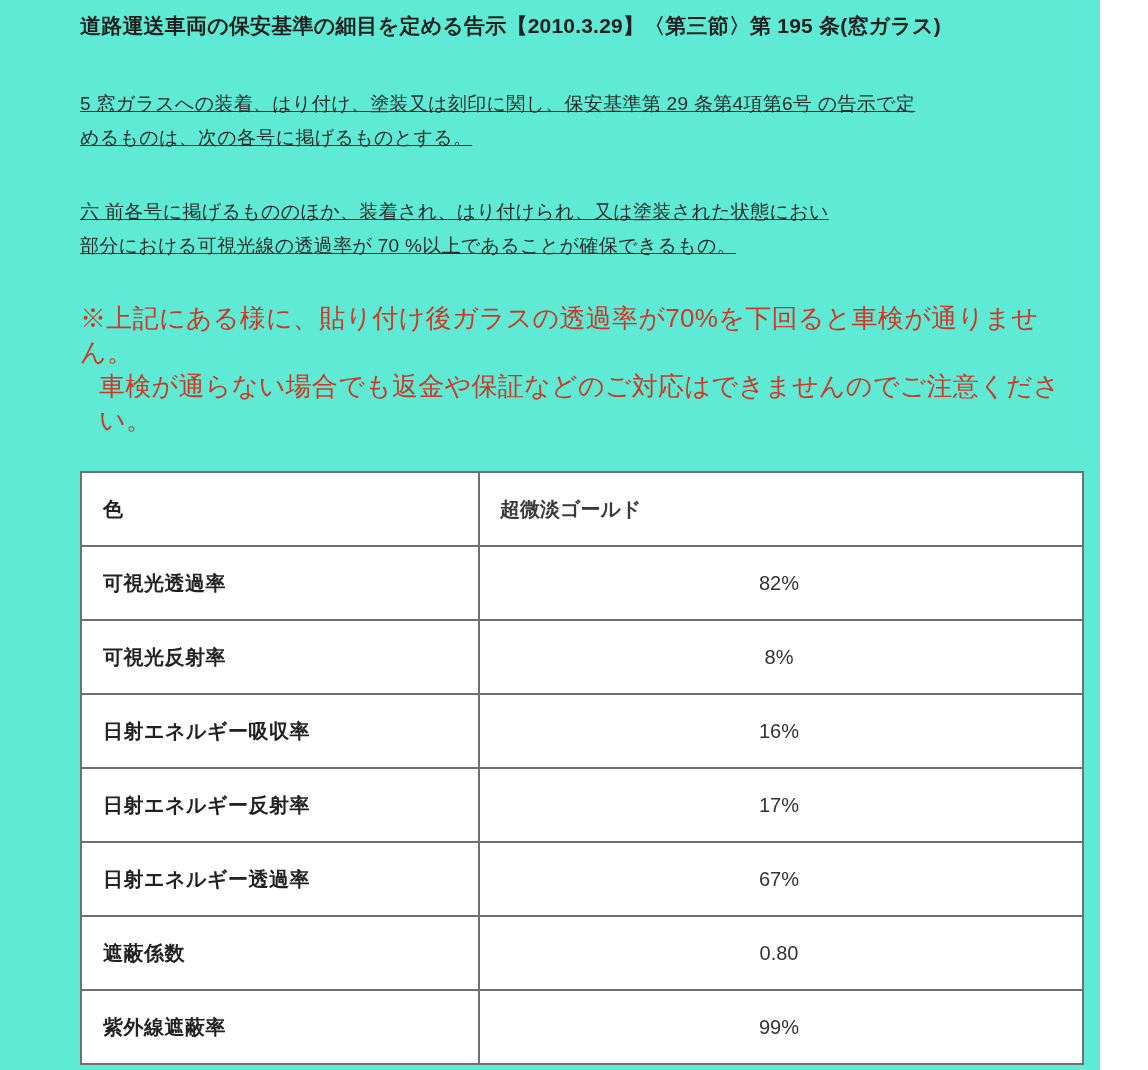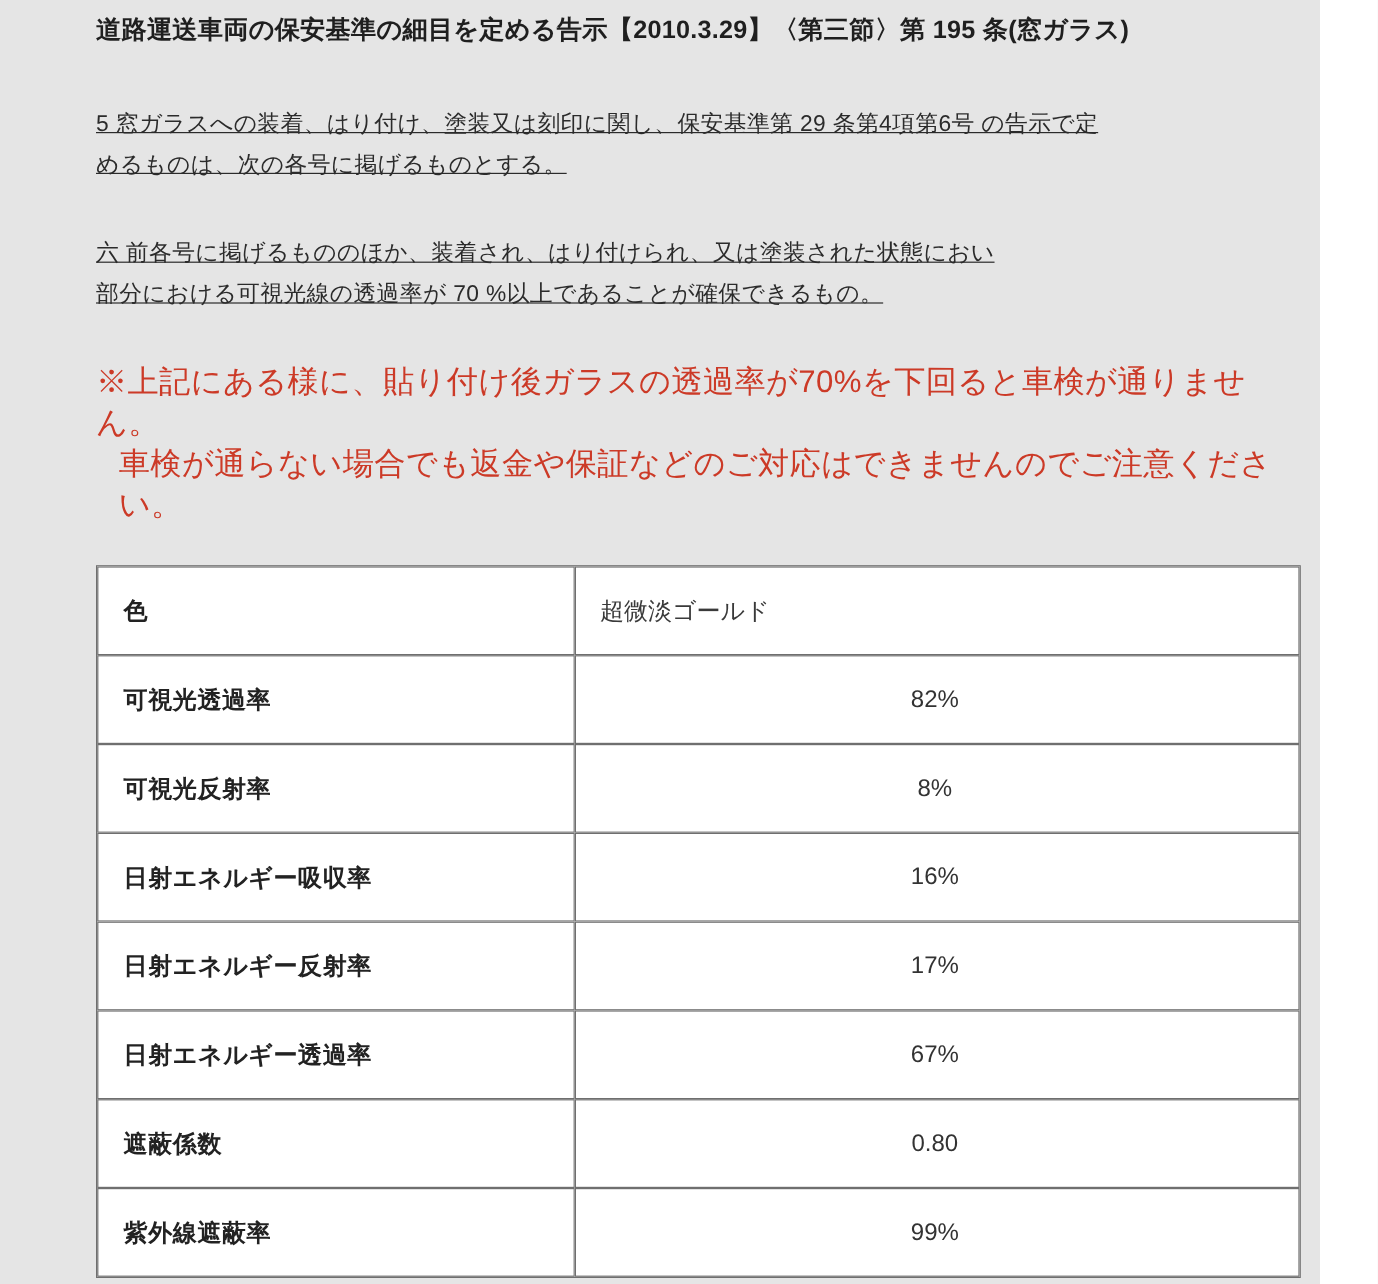--- a/index.html
+++ b/index.html
@@ -6,21 +6,21 @@
     margin: 0;
     padding: 0;
     background: #ffffff;
     font-family: "Liberation Sans", sans-serif;
   }
   .page {
     width: 1100px;
     height: 1070px;
     box-sizing: border-box;
     padding: 13px 30px 0 80px;
-    background: #e5e5e5;
+    background: #5eead4;
     overflow: hidden;
   }
   .doc-title {
     margin: 0;
     font-size: 21px;
     font-weight: bold;
     line-height: 26px;
     color: #1f1f1f;
     letter-spacing: 0.2px;
   }
@@ -67,21 +67,21 @@
     letter-spacing: 0.5px;
   }
   td.val {
     text-align: center;
     color: #333333;
     padding: 0 24px 0 20px;
   }
   td.val-left {
     text-align: left;
     color: #3a3a3a;
-    font-weight: normal;
+    font-weight: bold;
   }
 </style>
 </head>
 <body>
 
 <div class="page">
 
   <h1 class="doc-title">道路運送車両の保安基準の細目を定める告示【2010.3.29】〈第三節〉第 195 条(窓ガラス)</h1>
 
   <p class="para para-1">

